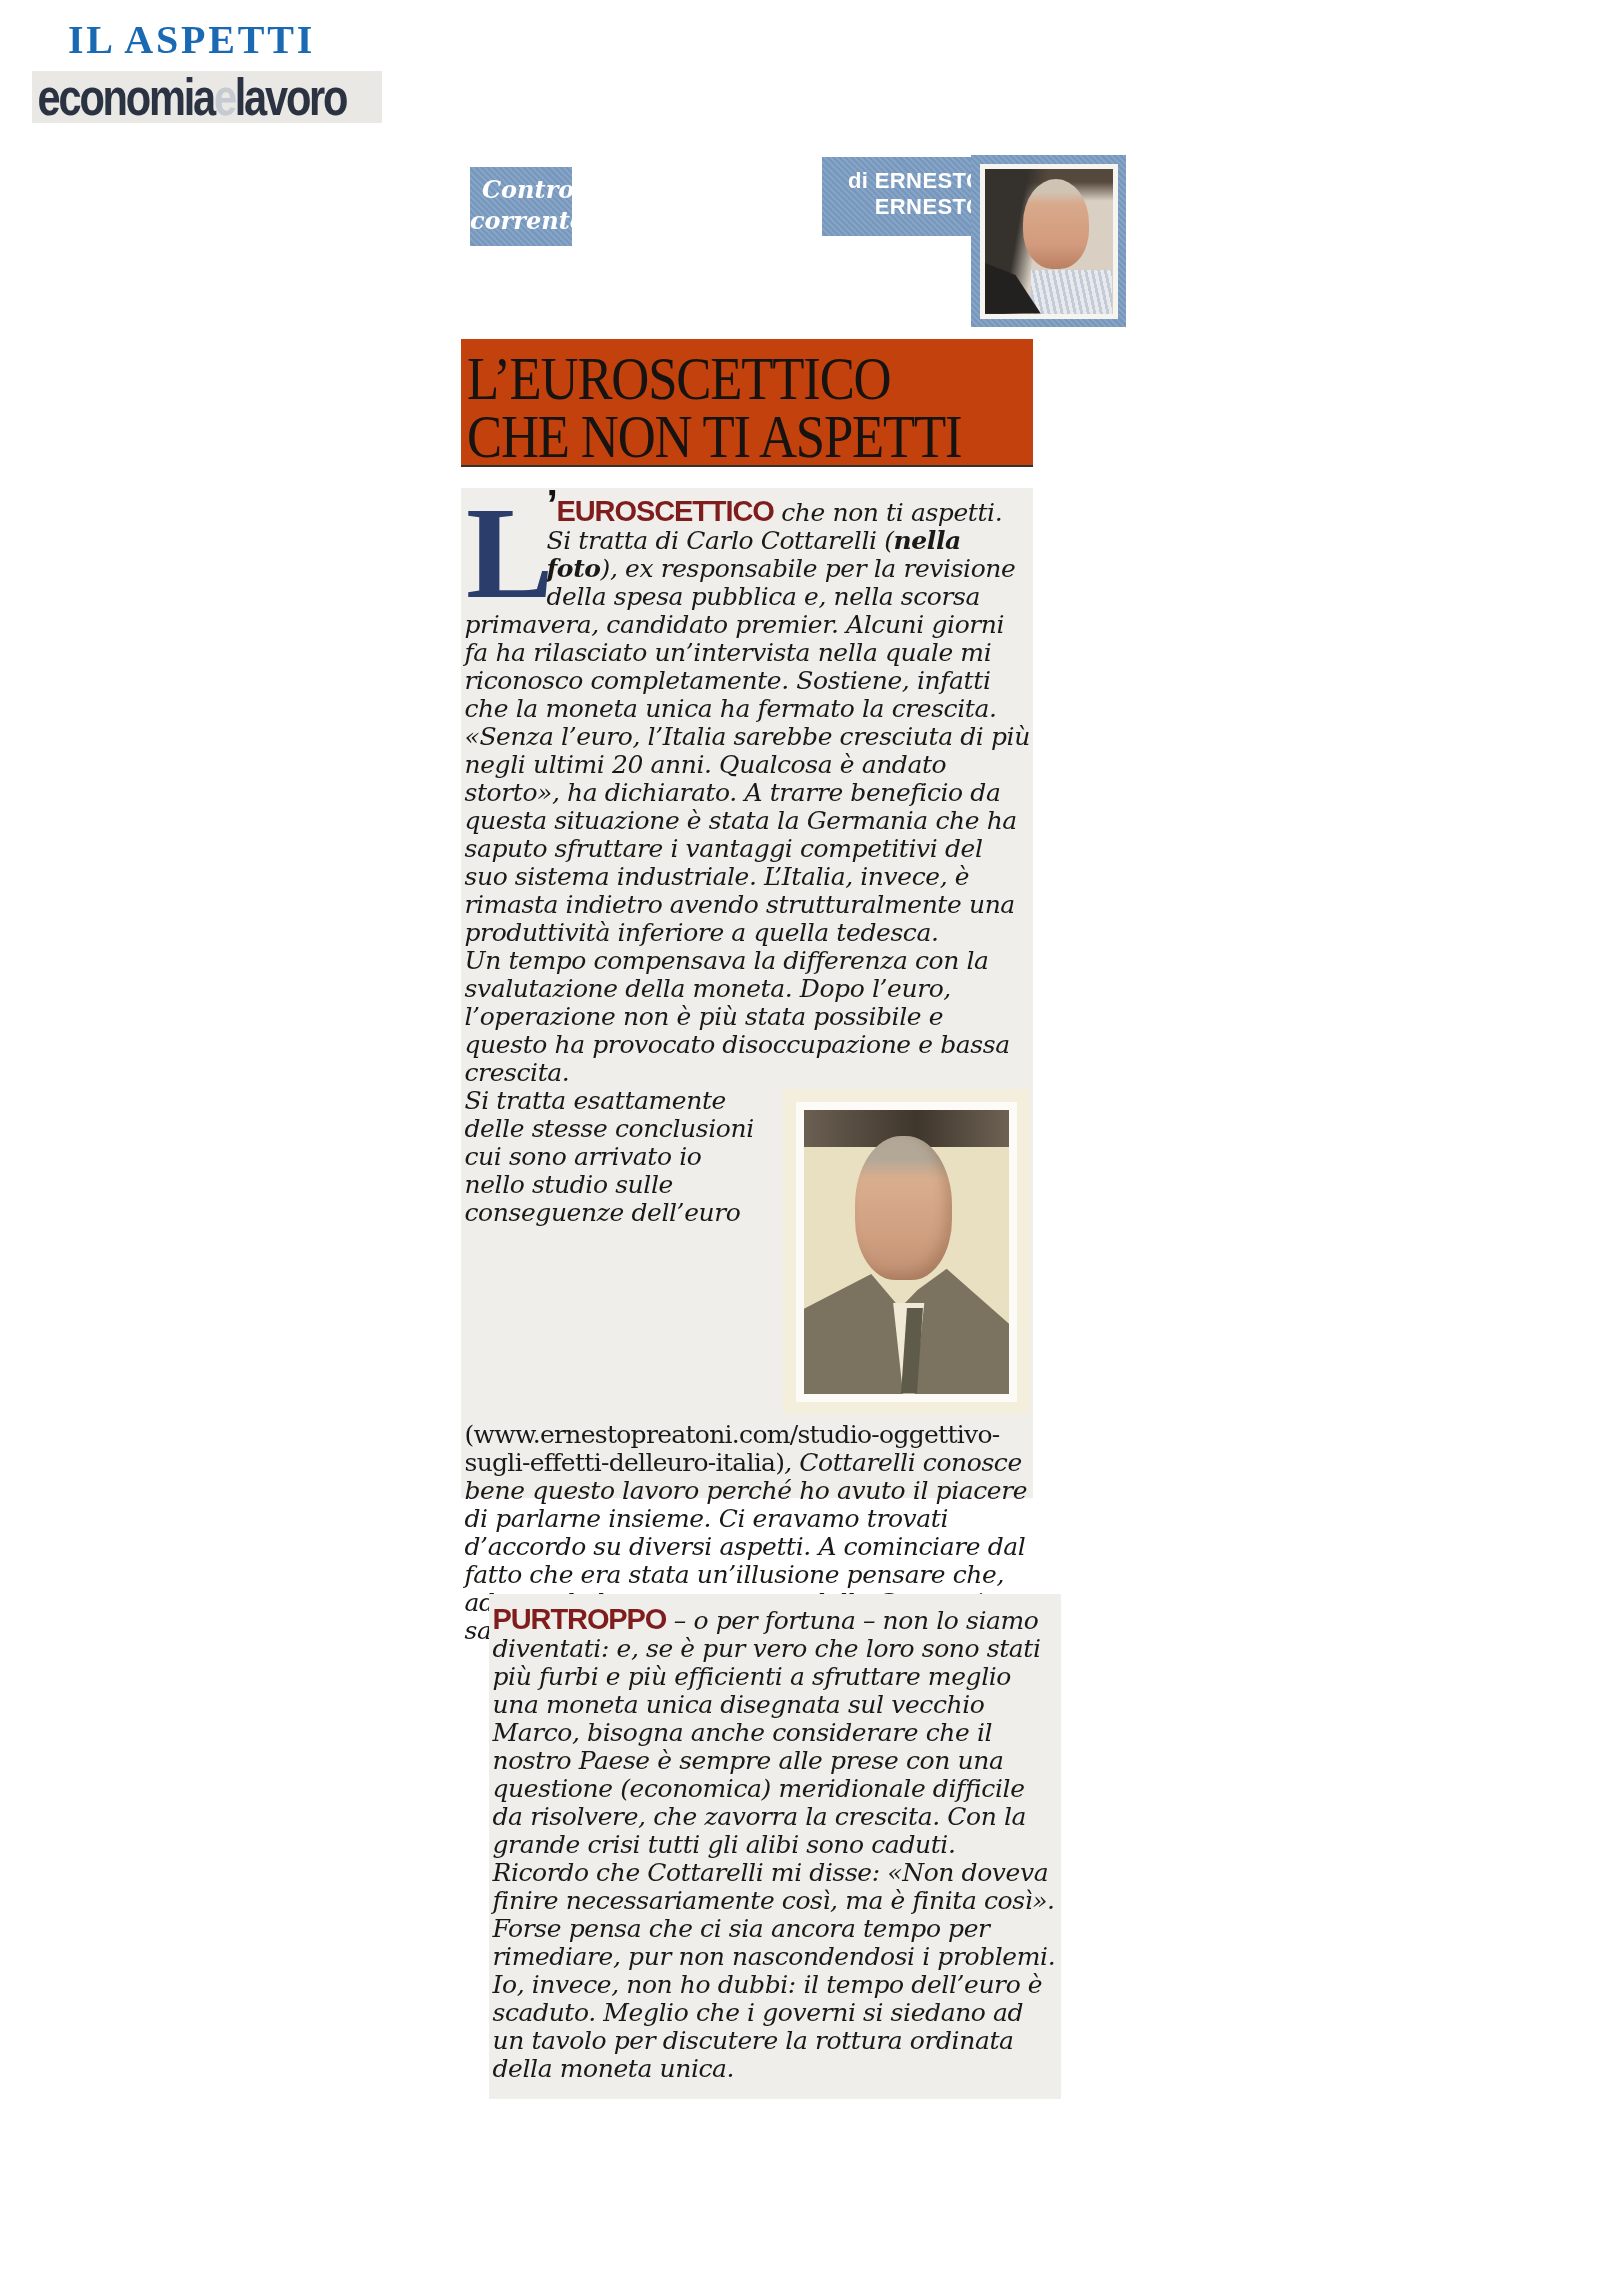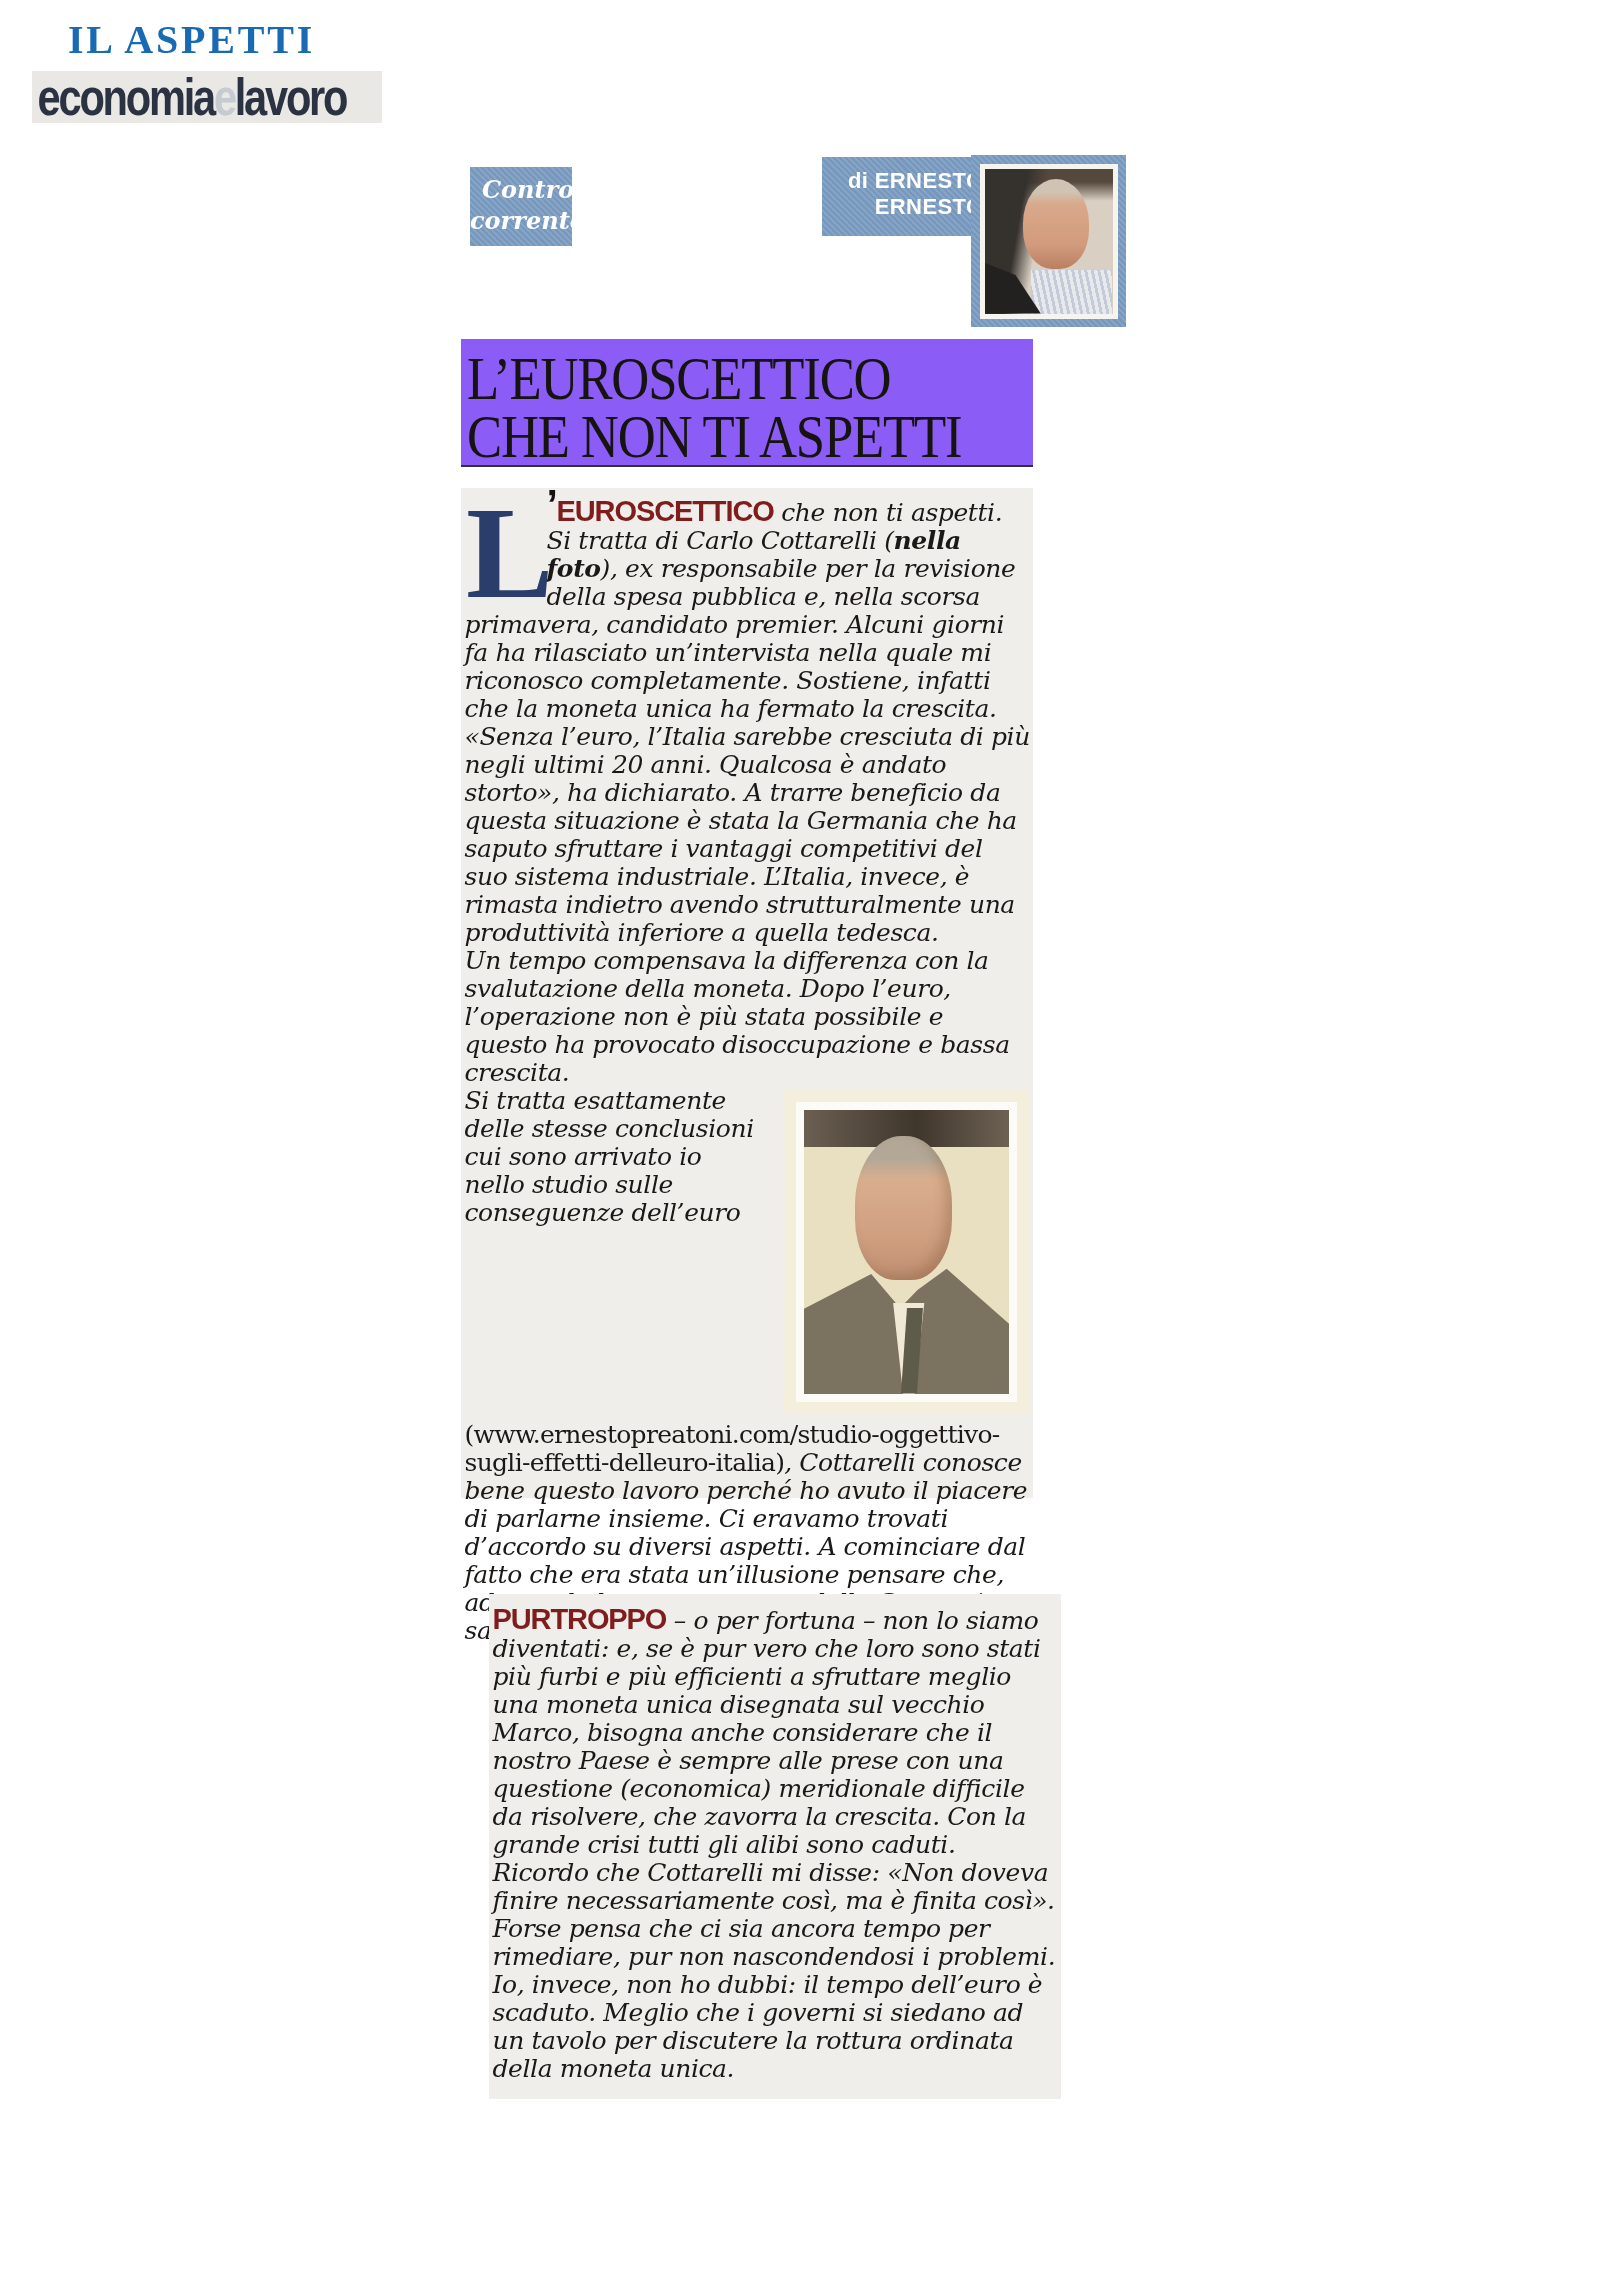--- a/index.html
+++ b/index.html
@@ -58,21 +58,21 @@
   .prea-head{position:absolute;left:30%;top:7%;width:52%;height:62%;
     background:linear-gradient(180deg,#cfc4b4 0 14%, #d9a98b 28%, #d29a7c 74%, #b97f63 100%);
     border-radius:50% 50% 44% 44%;}
   .prea-shirt{position:absolute;bottom:0;left:36%;width:64%;height:30%;
     background:repeating-linear-gradient(78deg,#e8e9ec 0 3.5px,#c3cbd8 3.5px 6.4px);}
   .prea-jacket{position:absolute;bottom:0;left:0;width:44%;height:38%;
     background:#23211f;clip-path:polygon(0 100%,0 8%,55% 30%,100% 100%);}
   
   .headline-block{
     position:absolute;left:461px;top:339px;width:572px;height:128px;
-    background:#8b5cf6;border-bottom:2.1px solid #35322e;box-sizing:border-box;
+    background:#c2410c;border-bottom:2.1px solid #35322e;box-sizing:border-box;
     padding:10px 0 0 5.7px;
   }
   .headline-line{
     font-family:"Liberation Serif", serif;font-weight:normal;
     font-size:62px;line-height:58px;letter-spacing:-1.4px;color:#161310;
     transform:scaleX(0.85);transform-origin:left center;white-space:nowrap;
   }
   
   .article-block-1{
     position:absolute;left:461px;top:488px;width:572px;height:1010px;

